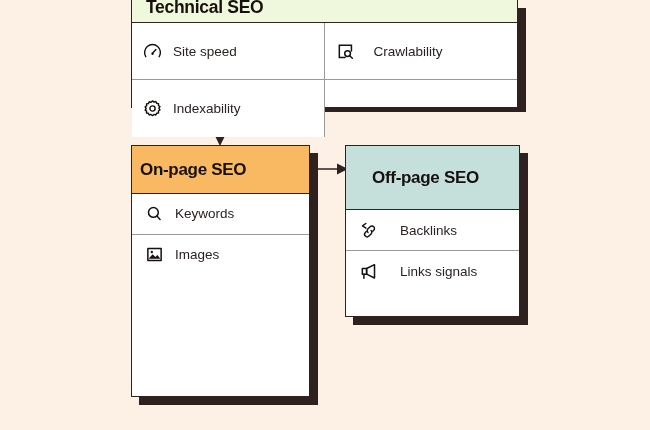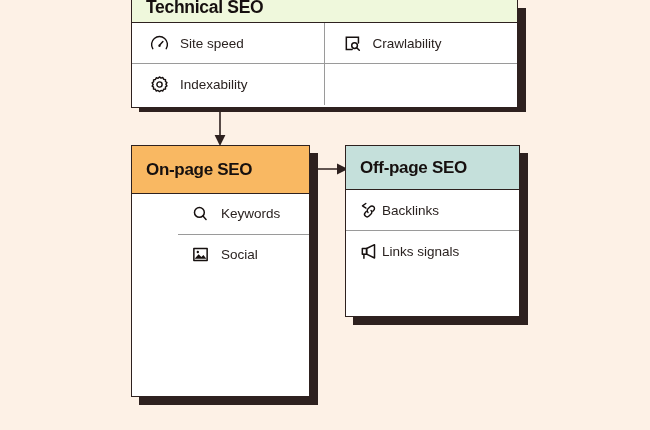--- a/index.html
+++ b/index.html
@@ -63,59 +63,58 @@
     height: 48px;
     background: #EFF8DC;
     padding: 0 0 0 14px;
     font-size: 17.5px;
     align-items: flex-end;
     padding-bottom: 4px;
   }
   #tech-grid { display: flex; flex-wrap: wrap; }
   #tech-grid .row {
     width: 50%;
-    height: 41px;
-    padding-left: 18px;
+    height: 57px;
+    padding-left: 11px;
     border-right: 1px solid #9A9A9A;
     align-items: center;
   }
-  #tech-grid .row:nth-child(2n) { border-right: none; }
+  #tech-grid .row:nth-child(2n) { border-right: none; gap: 8px; }
   #tech-grid .row:nth-child(3), #tech-grid .row:nth-child(4) { border-bottom: none; }
   #tech-grid .row-label { font-size: 13.5px; margin-left: 11px; }
 
   
   #onpage-shadow { left: 139px; top: 153px; width: 179px; height: 252px; }
   #onpage-card   { left: 131px; top: 145px; width: 179px; height: 252px; }
   #onpage-card .card-header {
     height: 48px;
     background: #F9B862;
-    padding-left: 14px;
+    padding-left: 8px;
     font-size: 17px;
   }
   #onpage-card .row {
     height: 40.6px;
     padding-left: 13px;
-    margin-left: 46px;
   }
   #onpage-card .row-label { font-size: 13.5px; margin-left: 11px; }
 
   
   #offpage-shadow { left: 353px; top: 153px; width: 175px; height: 172px; }
   #offpage-card   { left: 345px; top: 145px; width: 175px; height: 172px; }
   #offpage-card .card-header {
-    height: 44px;
+    height: 64px;
     background: #C5E0DB;
-    padding-left: 14px;
+    padding-left: 26px;
     font-size: 17px;
   }
   #offpage-card .row {
     height: 41.2px;
     padding-left: 13px;
   }
-  #offpage-card .row-label { font-size: 13.5px; margin-left: 4px; }
+  #offpage-card .row-label { font-size: 13.5px; margin-left: 22px; }
 
   
   .conn { position: absolute; z-index: 1; }
   #arrow-down { left: 214px; top: 108px; width: 12px; height: 40px; }
   #arrow-right { left: 307px; top: 162px; width: 42px; height: 14px; }
 </style>
 </head>
 <body>
 
 <div id="canvas">
@@ -191,21 +190,21 @@
 
 
       <div class="row">
         <span class="ico">
           <svg width="19" height="19" viewBox="0 0 24 24" fill="none" stroke="#16100F" stroke-width="1.9" stroke-linejoin="round">
             <rect x="3.6" y="4.4" width="16.8" height="15.2"></rect>
             <path d="M4.6 17.4 9.6 11.6l3.5 3.6 2.6-2.6 3.7 4.8z" fill="#16100F" stroke="none"></path>
             <circle cx="8.6" cy="8.8" r="1.5" fill="#16100F" stroke="none"></circle>
           </svg>
         </span>
-        <span class="row-label">Social</span>
+        <span class="row-label">Images</span>
       </div>
 
     </div>
   </div>
 
   <div class="card-shadow" id="offpage-shadow"></div>
   <div class="card" id="offpage-card">
     <div class="card-header">Off-page SEO</div>
 
     <div>

